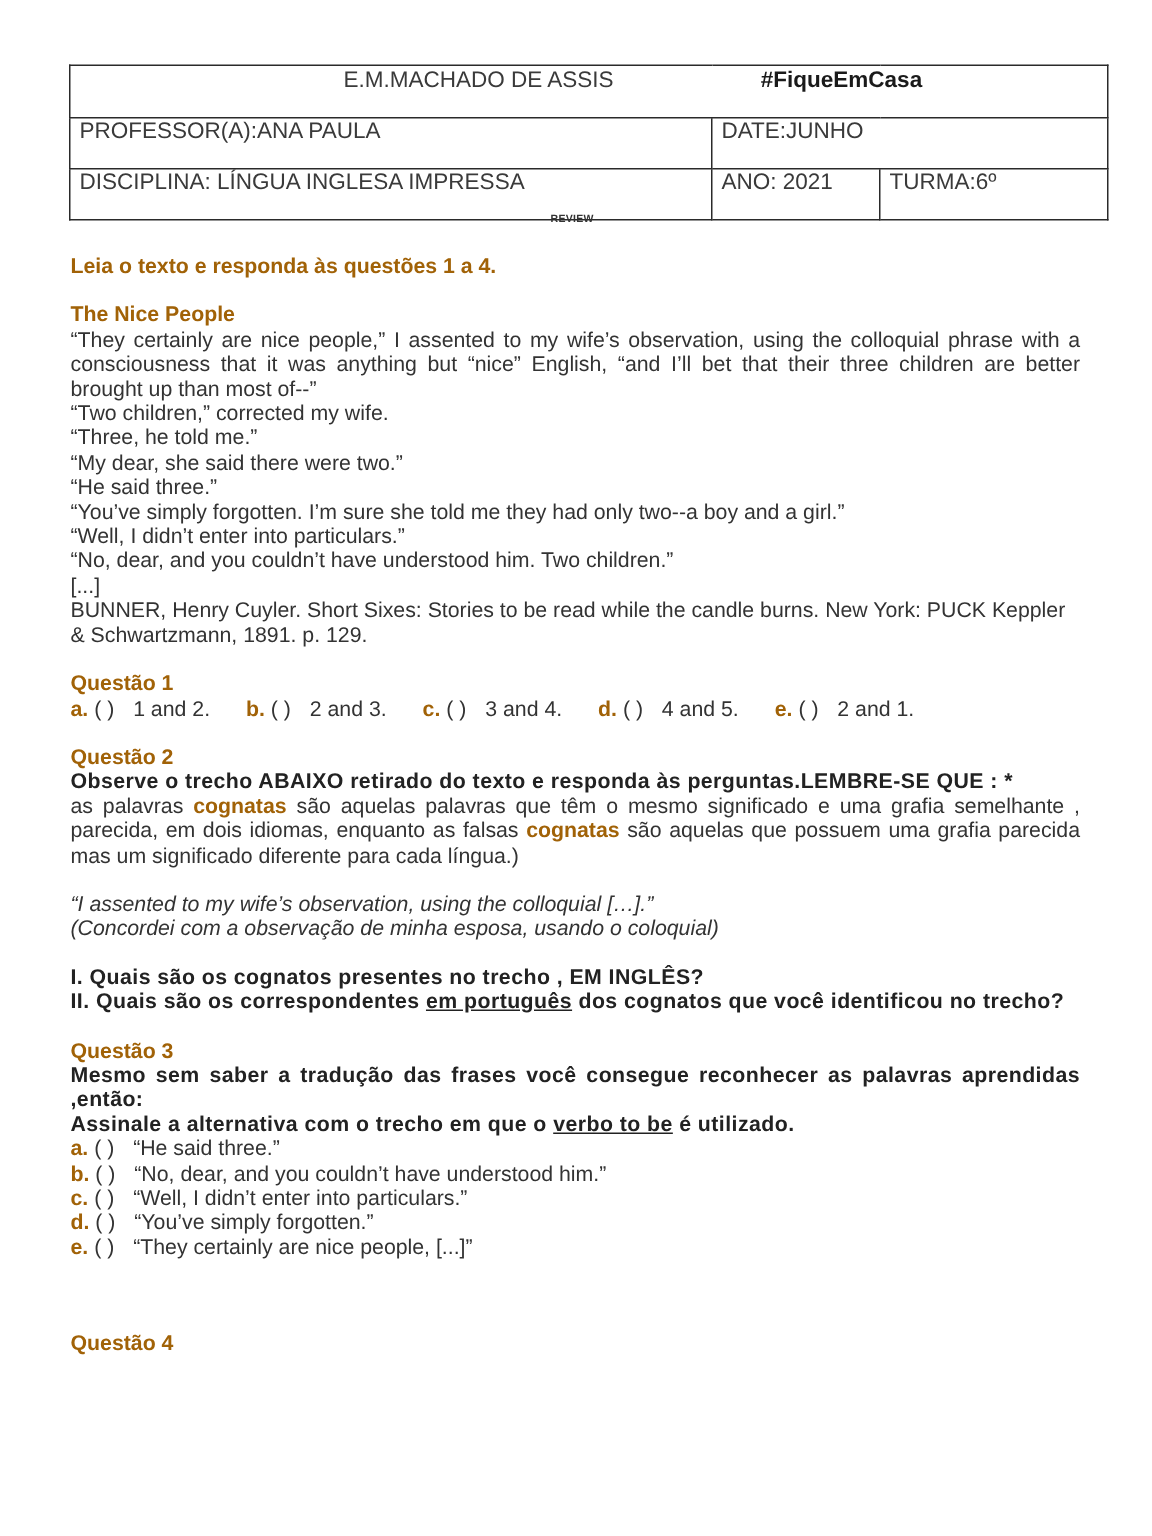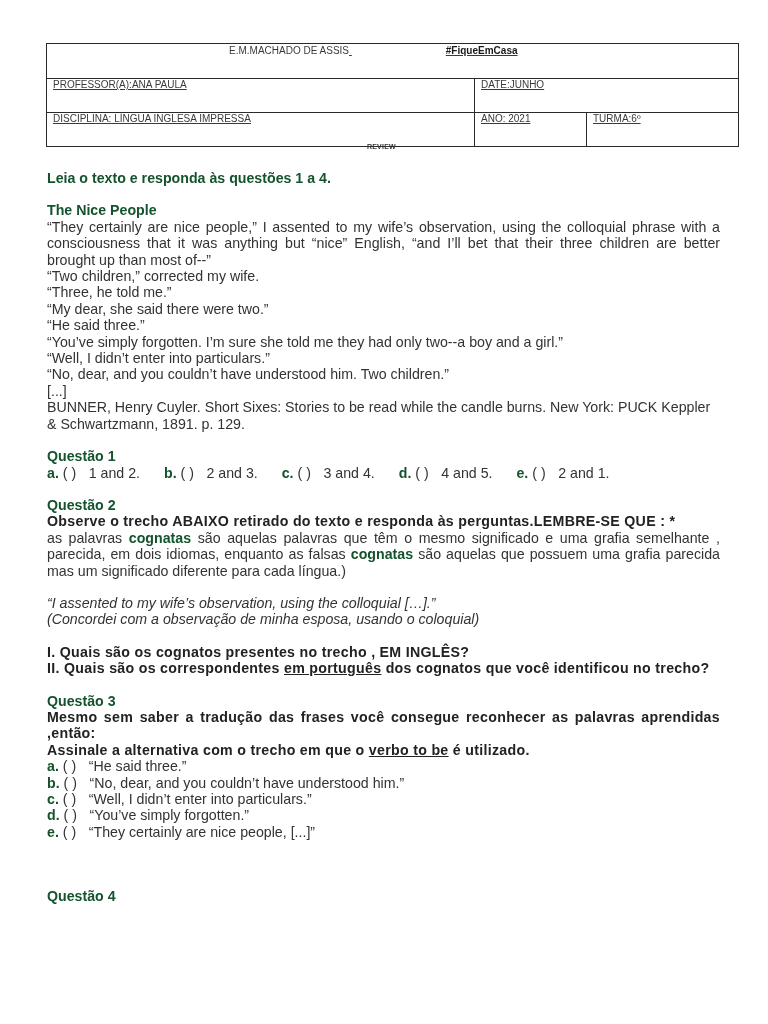--- a/index.html
+++ b/index.html
@@ -2,37 +2,37 @@
 <html><head>
 <meta charset="utf-8">
 <style>
   html, body { margin: 0; padding: 0; background: #ffffff; }
   body {
     width: 768px; height: 1024px; position: relative; overflow: hidden;
     font-family: "Liberation Sans", sans-serif; color: #333333;
   }
   .header-table {
     position: absolute; left: 46px; top: 43px; width: 693px;
-    border-collapse: collapse; font-size: 10px; color: #3a3a3a; text-decoration: underline;
+    border-collapse: collapse; font-size: 15px; color: #3a3a3a;
   }
   .header-table td {
     border: 1px solid #2a2a2a; padding: 0 6px; vertical-align: top; height: 33px;
   }
   .header-table td.top-row { height: 34px; }
   .school { display: inline-block; margin-left: 176px; padding-top: 1px; }
   .hashtag { font-weight: bold; color: #1a1a1a; padding-left: 0; }
   .review {
     position: absolute; left: 367px; top: 143px; font-size: 7px; color: #333;
     font-weight: bold; letter-spacing: 0.2px;
   }
   .content {
     position: absolute; left: 47px; top: 170px; width: 673px;
     font-size: 14.2px; line-height: 16.4px;
   }
-  .b { font-weight: bold; color: #14532d; }
+  .b { font-weight: bold; color: #a16207; }
   .bt { font-weight: bold; color: #222222; letter-spacing: 0.3px; }
   .p { margin: 0; }
   .j { text-align: justify; }
   .gap { height: 16px; }
   .u { text-decoration: underline; text-align: right; }
   .it { font-style: italic; }
   .opts span.opt { margin-right: 20px; }
   .paren { display: inline-block; width: 22px; }
 </style>
 </head>

